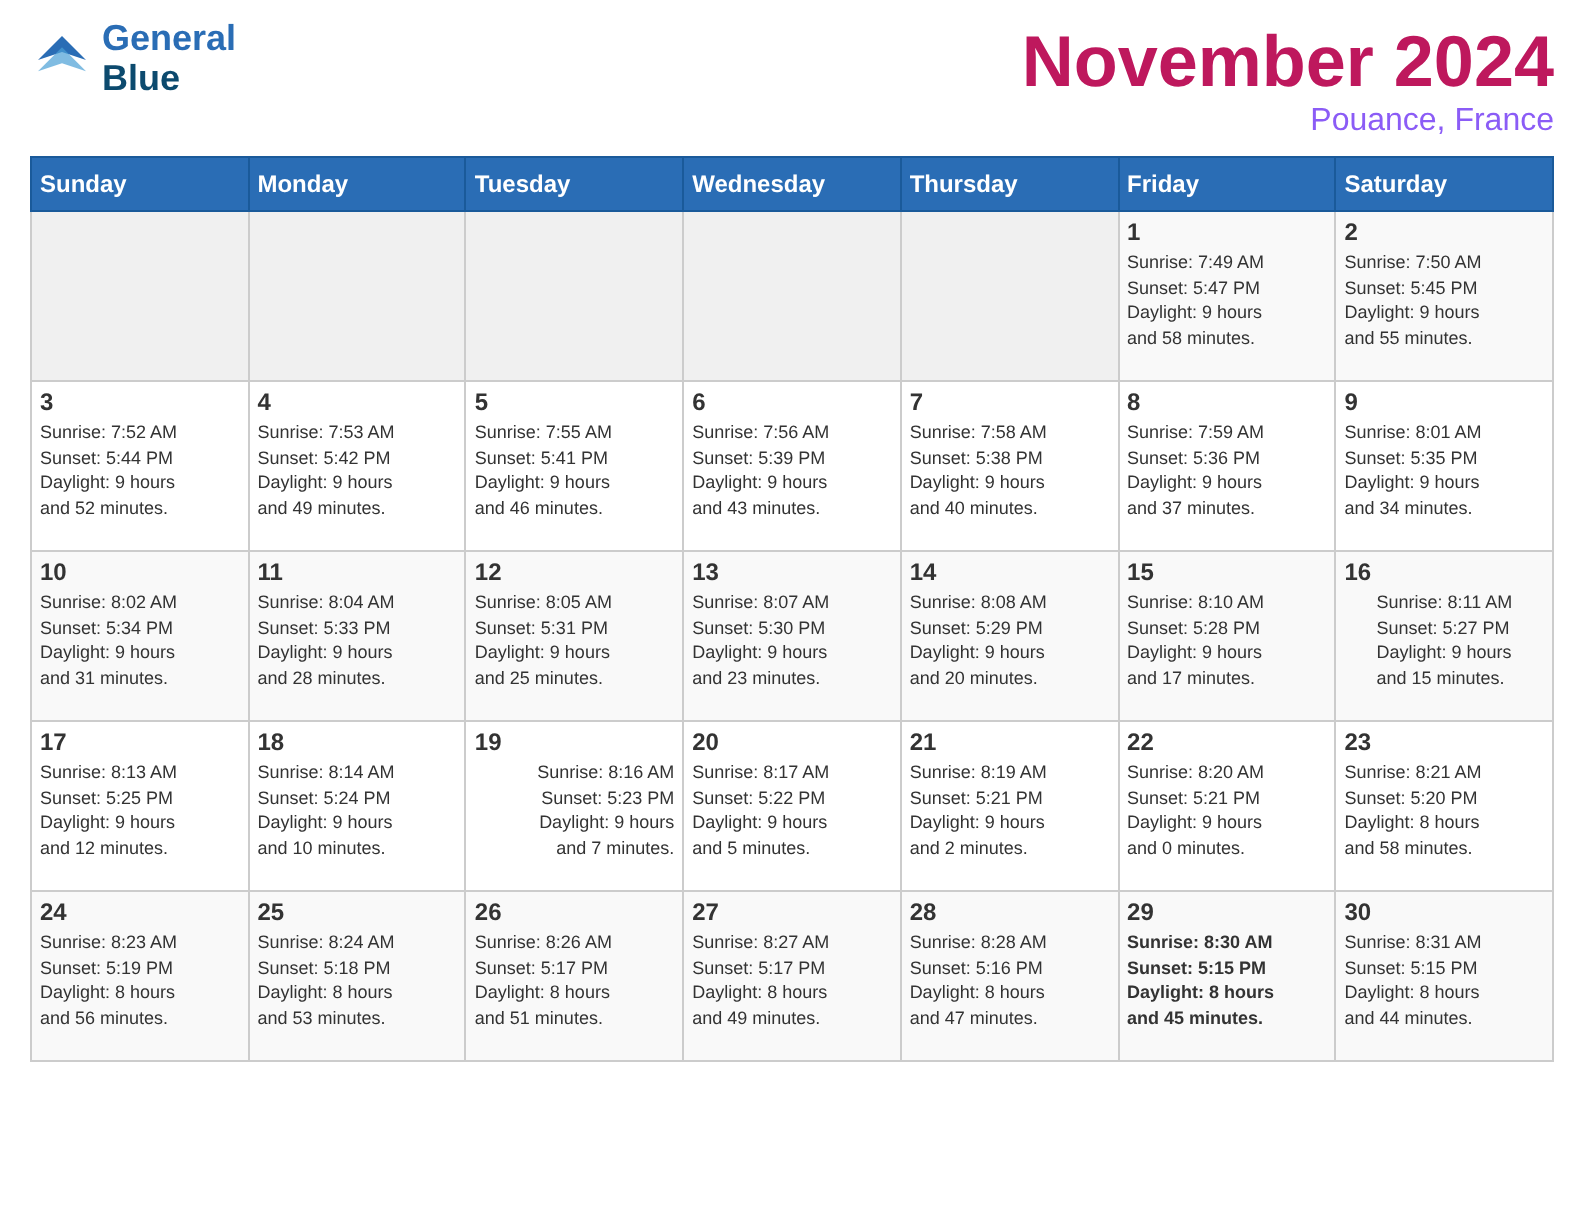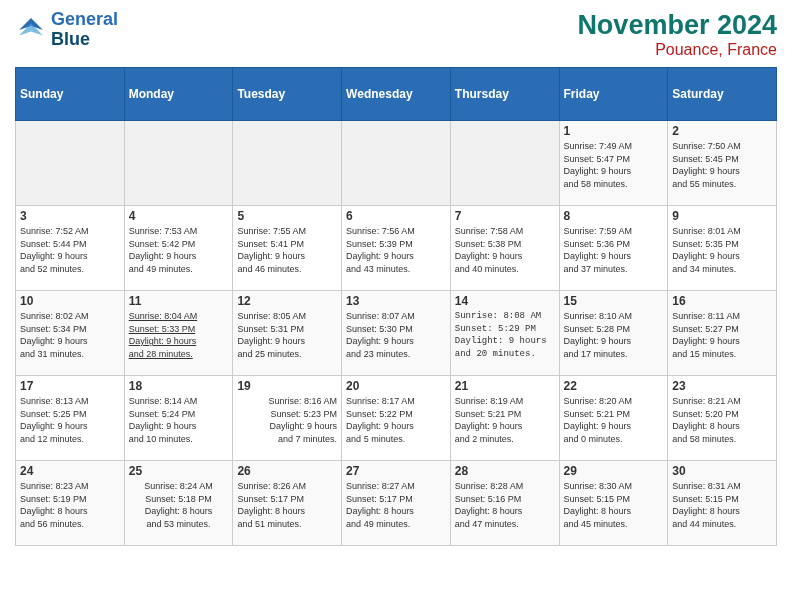--- a/index.html
+++ b/index.html
@@ -35,39 +35,39 @@
       color: #2a6db5;
     }
     .logo-icon {
       width: 32px;
       height: 32px;
     }
     .title-block {
       text-align: right;
     }
     .month-title {
-      font-size: 27px;
+      font-size: 36px;
       font-weight: bold;
-      color: #0f766e;
+      color: #be185d;
     }
     .location {
       font-size: 16px;
-      color: #b91c1c;
+      color: #8b5cf6;
     }
     table {
       width: 100%;
       border-collapse: collapse;
       table-layout: fixed;
     }
     thead tr th {
       background-color: #2a6db5;
       color: #fff;
       font-size: 12px;
       font-weight: bold;
-      padding: 19px 4px;
+      padding: 6px 4px;
       border: 1px solid #1a5a9a;
       text-align: left;
     }
     tbody tr td {
       border: 1px solid #ccc;
       vertical-align: top;
       padding: 3px 4px;
       font-size: 9.5px;
       color: #333;
       height: 85px;
@@ -201,56 +201,56 @@
         <tr>
           <td>
             <span class="day-num">10</span>
             <div class="cell-info" style="white-space: pre-line;">Sunrise: 8:02 AM
 Sunset: 5:34 PM
 Daylight: 9 hours
 and 31 minutes.</div>
           </td>
           <td>
             <span class="day-num">11</span>
-            <div class="cell-info" style="white-space: pre-line; text-decoration: underline;">Sunrise: 8:04 AM
+            <div class="cell-info" style="white-space: pre-line;">Sunrise: 8:04 AM
 Sunset: 5:33 PM
 Daylight: 9 hours
 and 28 minutes.</div>
           </td>
           <td>
             <span class="day-num">12</span>
             <div class="cell-info" style="white-space: pre-line;">Sunrise: 8:05 AM
 Sunset: 5:31 PM
 Daylight: 9 hours
 and 25 minutes.</div>
           </td>
           <td>
             <span class="day-num">13</span>
             <div class="cell-info" style="white-space: pre-line;">Sunrise: 8:07 AM
 Sunset: 5:30 PM
 Daylight: 9 hours
 and 23 minutes.</div>
           </td>
           <td>
             <span class="day-num">14</span>
-            <div class="cell-info" style="white-space: pre-line; font-family: Liberation Mono, monospace;">Sunrise: 8:08 AM
+            <div class="cell-info" style="white-space: pre-line;">Sunrise: 8:08 AM
 Sunset: 5:29 PM
 Daylight: 9 hours
 and 20 minutes.</div>
           </td>
           <td>
             <span class="day-num">15</span>
             <div class="cell-info" style="white-space: pre-line;">Sunrise: 8:10 AM
 Sunset: 5:28 PM
 Daylight: 9 hours
 and 17 minutes.</div>
           </td>
           <td>
             <span class="day-num">16</span>
-            <div class="cell-info" style="white-space: pre-line;">Sunrise: 8:11 AM
+            <div class="cell-info" style="white-space: pre-line; margin-left: 16px;">Sunrise: 8:11 AM
 Sunset: 5:27 PM
 Daylight: 9 hours
 and 15 minutes.</div>
           </td>
         </tr>
         <tr>
           <td>
             <span class="day-num">17</span>
             <div class="cell-info" style="white-space: pre-line;">Sunrise: 8:13 AM
 Sunset: 5:25 PM
@@ -303,21 +303,21 @@
         <tr>
           <td>
             <span class="day-num">24</span>
             <div class="cell-info" style="white-space: pre-line;">Sunrise: 8:23 AM
 Sunset: 5:19 PM
 Daylight: 8 hours
 and 56 minutes.</div>
           </td>
           <td>
             <span class="day-num">25</span>
-            <div class="cell-info" style="white-space: pre-line; text-align: center;">Sunrise: 8:24 AM
+            <div class="cell-info" style="white-space: pre-line;">Sunrise: 8:24 AM
 Sunset: 5:18 PM
 Daylight: 8 hours
 and 53 minutes.</div>
           </td>
           <td>
             <span class="day-num">26</span>
             <div class="cell-info" style="white-space: pre-line;">Sunrise: 8:26 AM
 Sunset: 5:17 PM
 Daylight: 8 hours
 and 51 minutes.</div>
@@ -331,21 +331,21 @@
           </td>
           <td>
             <span class="day-num">28</span>
             <div class="cell-info" style="white-space: pre-line;">Sunrise: 8:28 AM
 Sunset: 5:16 PM
 Daylight: 8 hours
 and 47 minutes.</div>
           </td>
           <td>
             <span class="day-num">29</span>
-            <div class="cell-info" style="white-space: pre-line;">Sunrise: 8:30 AM
+            <div class="cell-info" style="white-space: pre-line; font-weight: bold;">Sunrise: 8:30 AM
 Sunset: 5:15 PM
 Daylight: 8 hours
 and 45 minutes.</div>
           </td>
           <td>
             <span class="day-num">30</span>
             <div class="cell-info" style="white-space: pre-line;">Sunrise: 8:31 AM
 Sunset: 5:15 PM
 Daylight: 8 hours
 and 44 minutes.</div>

